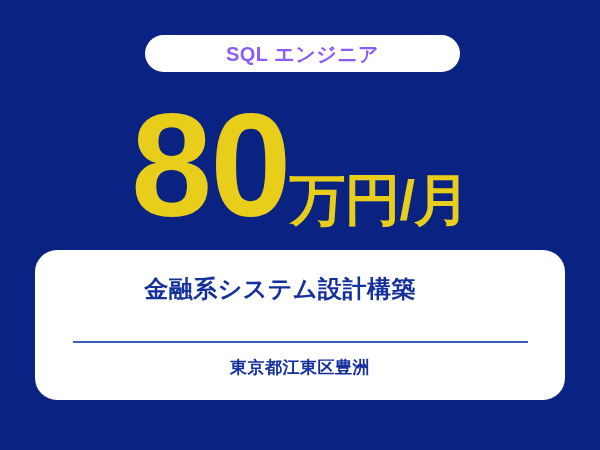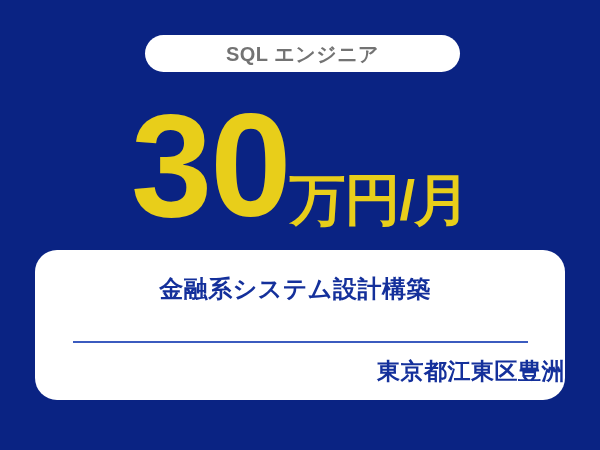--- a/index.html
+++ b/index.html
@@ -30,21 +30,21 @@
     top: 35px;
     width: 315px;
     height: 37px;
     background: #ffffff;
     border-radius: 19px;
     display: flex;
     align-items: center;
     justify-content: center;
   }
   .badge-label {
-    color: #737373;
+    color: #8b5cf6;
     font-size: 20px;
     font-weight: bold;
     letter-spacing: 0.5px;
     line-height: 1;
     white-space: nowrap;
   }
 
   
   .price {
     position: absolute;
@@ -81,21 +81,21 @@
     left: 35px;
     top: 250px;
     width: 530px;
     height: 150px;
     background: #ffffff;
     border-radius: 22px;
     box-sizing: border-box;
   }
   .card-title {
     position: absolute;
-    left: 15px;
+    left: 0;
     top: 26px;
     width: 490px;
     text-align: center;
     color: #14309b;
     font-size: 24px;
     font-weight: bold;
     letter-spacing: 0.5px;
     line-height: 1.1;
   }
   .card-divider {
@@ -104,39 +104,39 @@
     top: 91px;
     width: 455px;
     height: 2px;
     background: #3b5bbf;
   }
   .card-location {
     position: absolute;
     left: 0;
     top: 108px;
     width: 530px;
-    text-align: right;
+    text-align: center;
     color: #14309b;
-    font-size: 23px;
+    font-size: 17px;
     font-weight: bold;
     letter-spacing: 0.5px;
     line-height: 1.2;
   }
 </style>
 </head>
 <body>
 
 <div class="poster">
 
   <div class="badge">
     <span class="badge-label">SQL エンジニア</span>
   </div>
 
   <div class="price">
-    <span class="price-amount">30</span>
+    <span class="price-amount">80</span>
     <span class="price-unit">万円/月</span>
   </div>
 
   <div class="card">
     <div class="card-title">金融系システム設計構築</div>
     <div class="card-divider"></div>
     <div class="card-location">東京都江東区豊洲</div>
   </div>
 
 </div>

